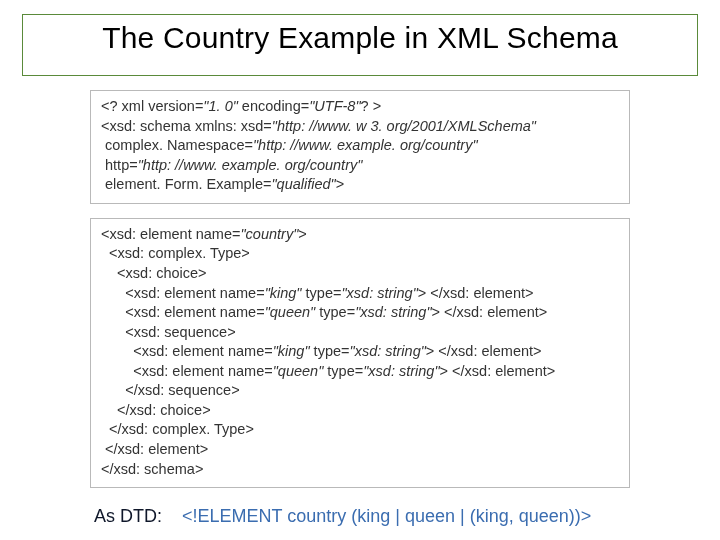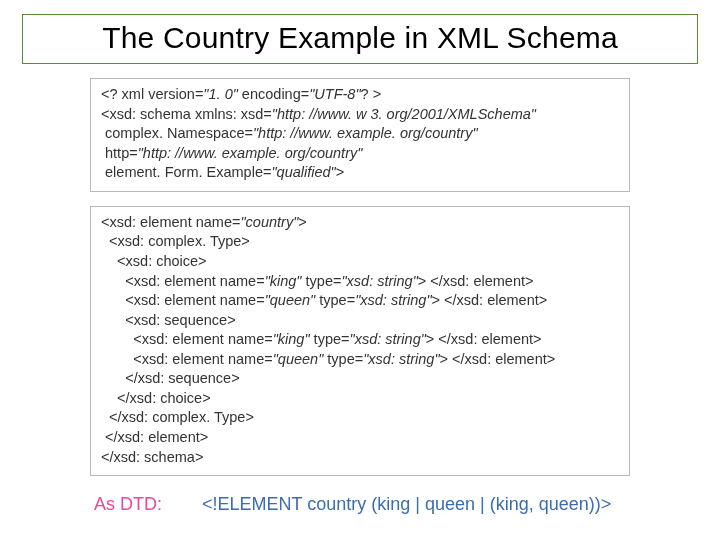--- a/index.html
+++ b/index.html
@@ -13,21 +13,21 @@
   }
   .slide {
     position: relative;
     width: 720px;
     height: 540px;
     box-sizing: border-box;
     padding: 14px 22px 0 22px;
   }
   .title-box {
     border: 1px solid #5a8a3a;
-    padding: 6px 10px 8px 10px;
+    padding: 6px 10px 20px 10px;
   }
   .title-box h1 {
     margin: 0;
     font-size: 30px;
     font-weight: 400;
     text-align: center;
     letter-spacing: 0.2px;
   }
   .code-box {
     margin: 14px 68px 0 68px;
@@ -37,22 +37,22 @@
     line-height: 1.35;
     font-family: Arial, Helvetica, sans-serif;
     white-space: pre;
     color: #333;
   }
   .code-box .italic { font-style: italic; }
   .dtd-row {
     margin: 18px 0 0 72px;
     font-size: 18px;
   }
-  .dtd-label { color: #ec4899; }
-  .dtd-code  { color: #3b6db0; margin-left: 35px; }
+  .dtd-label { color: #0f172a; }
+  .dtd-code  { color: #3b6db0; margin-left: 15px; }
 </style>
 </head>
 <body>
 
 <div class="slide">
 
   <div class="title-box">
     <h1>The Country Example in XML Schema</h1>
   </div>
 

